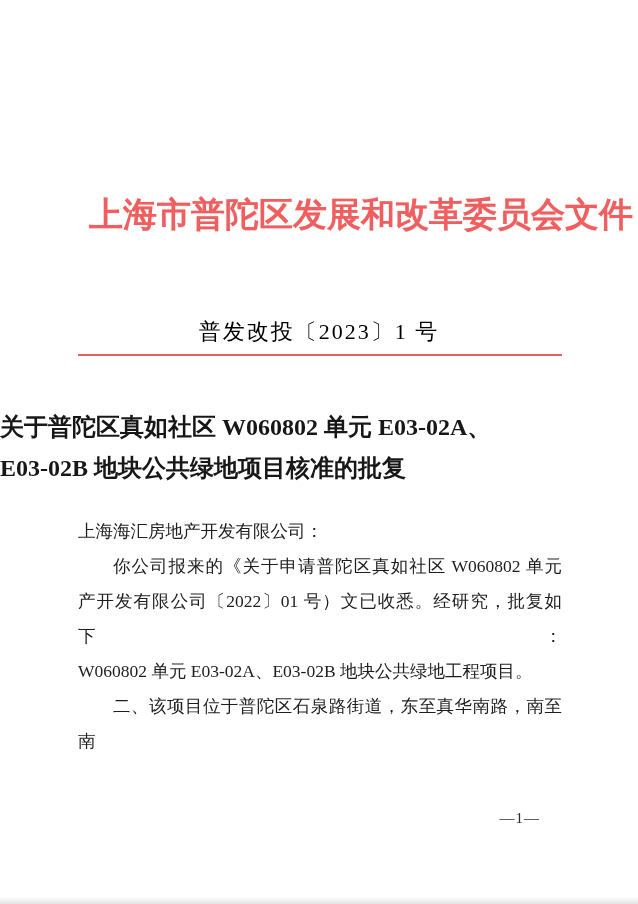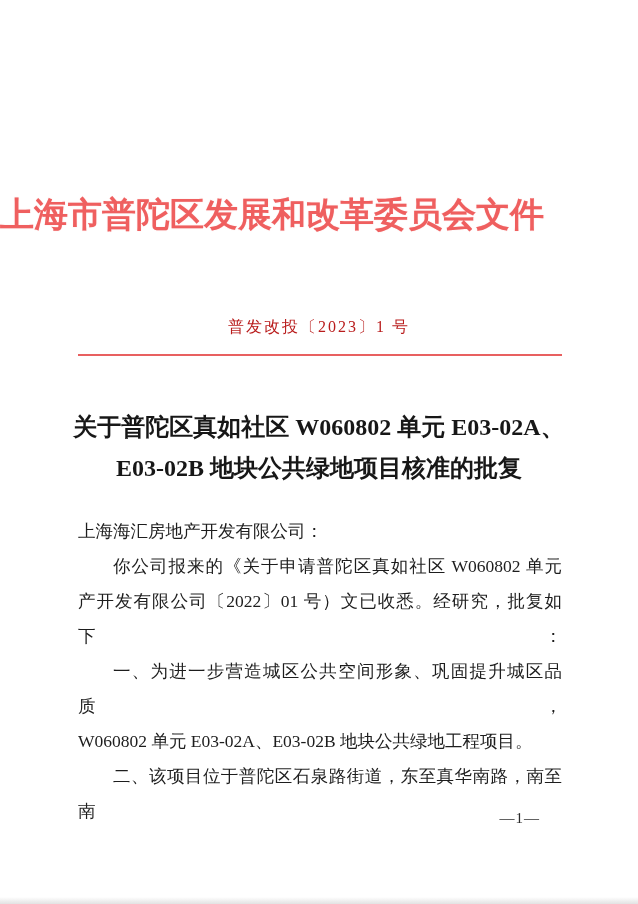--- a/index.html
+++ b/index.html
@@ -10,48 +10,47 @@
     overflow: hidden;
   }
   .page {
     position: relative;
     width: 638px; height: 904px;
     background: #ffffff;
   }
   .header-title {
     position: absolute;
     top: 192px; left: 0; width: 633px;
-    text-align: left;
+    text-align: right;
     font-size: 34px;
     font-weight: 700;
     letter-spacing: 0px;
     color: #ef5f5f;
     text-shadow: 0 0 1px rgba(239,95,95,0.35);
     white-space: nowrap;
     font-family: Liberation Mono, monospace;
   }
   .doc-number {
     position: absolute;
     top: 317px; left: 0; width: 638px;
     text-align: center;
-    font-size: 16px;
+    font-size: 22px;
     letter-spacing: 2px;
-    color: #b91c1c;
+    color: #000000;
     white-space: nowrap;
   }
   .red-rule {
     position: absolute;
     top: 354px; left: 78px;
     width: 484px; height: 2px;
     background: #e86060;
   }
   .doc-title {
     position: absolute;
     top: 407px; left: 0; width: 638px;
-    text-align: center;
     font-size: 24px;
     font-weight: 700;
     line-height: 41px;
     color: #171717;
     white-space: nowrap;
   }
   .body-block {
     position: absolute;
     top: 514px; left: 78px;
     width: 484px;
@@ -94,21 +93,20 @@
 
   <div class="doc-title">
     <div>关于普陀区真如社区 W060802 单元 E03-02A、</div>
     <div>E03-02B 地块公共绿地项目核准的批复</div>
   </div>
 
   <div class="body-block">
     <div class="body-line">上海海汇房地产开发有限公司：</div>
     <div class="body-line indent justify">你公司报来的《关于申请普陀区真如社区 W060802 单元</div>
     <div class="body-line justify">产开发有限公司〔2022〕01 号）文已收悉。经研究，批复如下：</div>
-    <div class="body-line indent justify">一、为进一步营造城区公共空间形象、巩固提升城区品质，</div>
     <div class="body-line">W060802 单元 E03-02A、E03-02B 地块公共绿地工程项目。</div>
     <div class="body-line indent justify">二、该项目位于普陀区石泉路街道，东至真华南路，南至南</div>
 
   </div>
 
   <div class="page-number">—1—</div>
 
   <div class="scan-edge-bottom"></div>
 
 </div>

